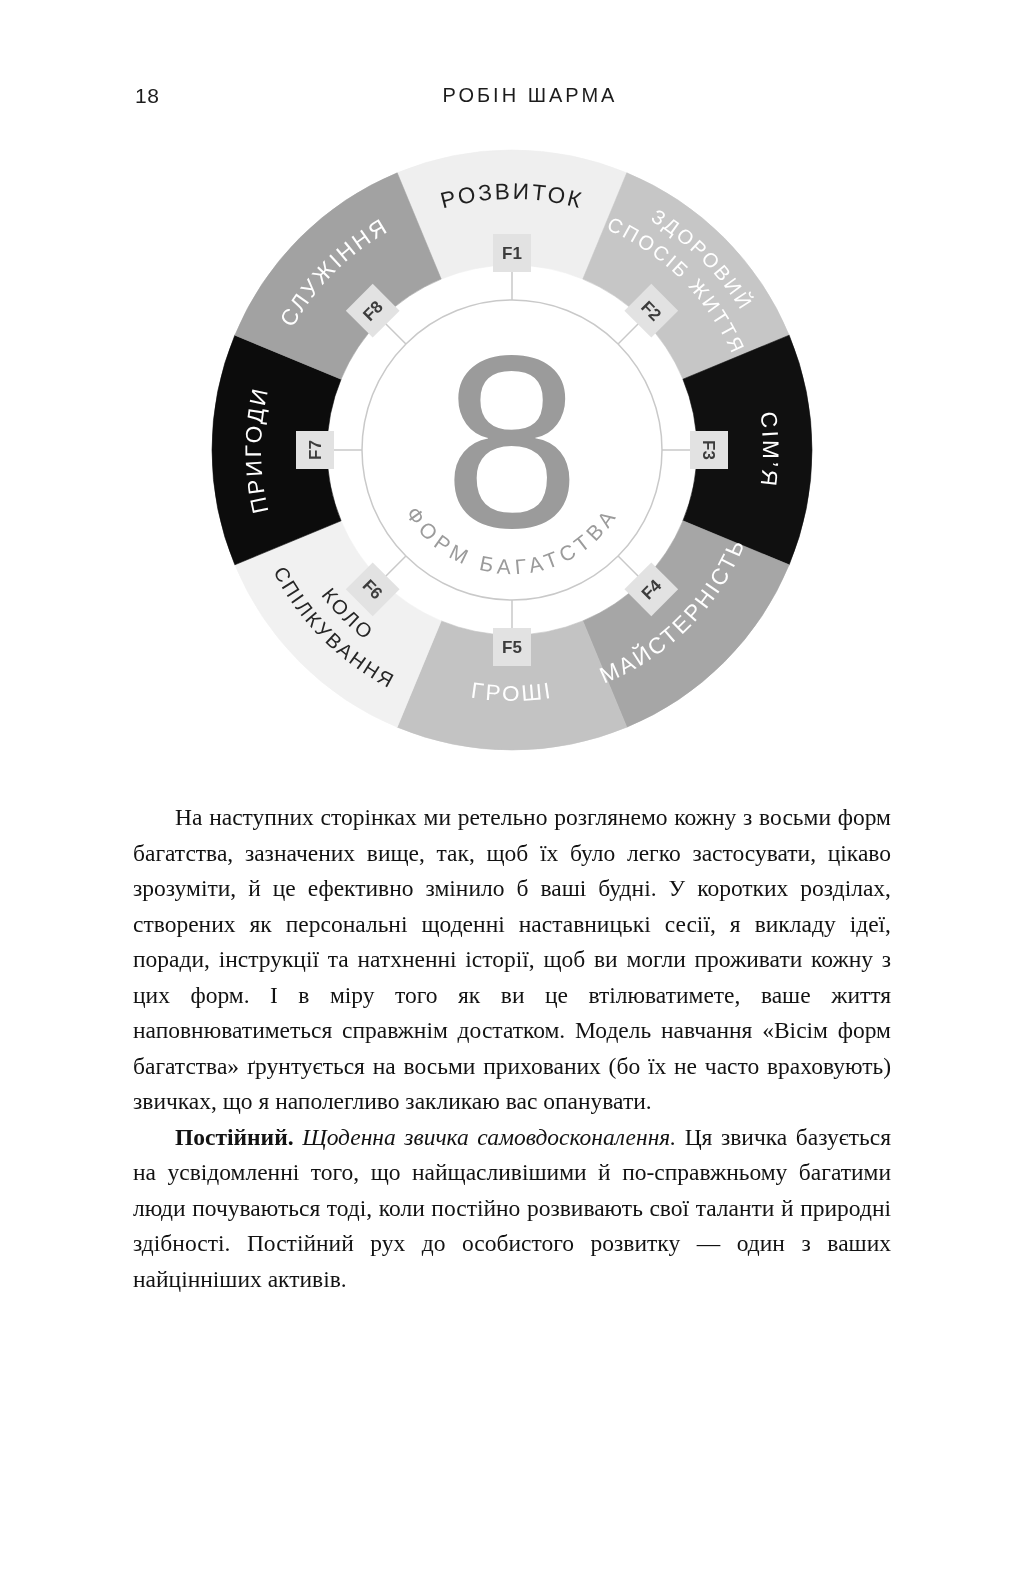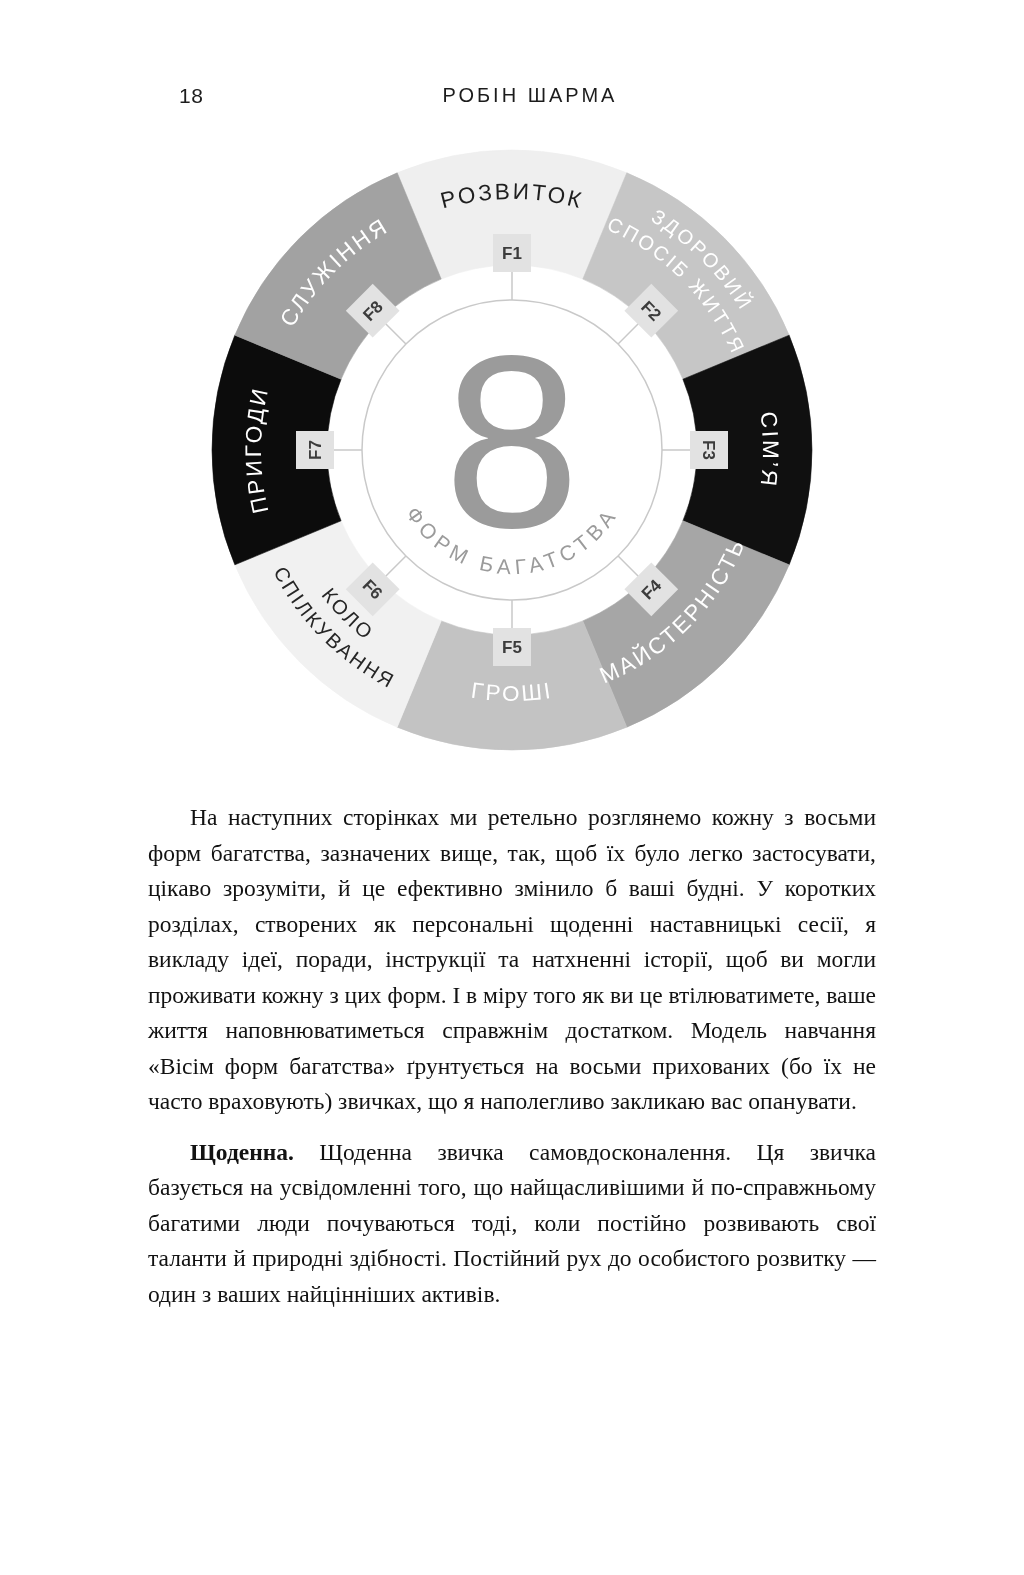--- a/index.html
+++ b/index.html
@@ -7,42 +7,42 @@
     width: 1024px;
     min-height: 1575px;
     background: #ffffff;
     position: relative;
     overflow: hidden;
   }
   header { position: relative; height: 30px; padding-top: 84px; }
   .page-num {
     position: absolute; left: 135px; top: 84px;
     font-family: "Liberation Sans", sans-serif;
-    font-size: 21px; color: #1c1c1c; letter-spacing: 0.5px; margin-left: 44px;
+    font-size: 21px; color: #1c1c1c; letter-spacing: 0.5px;
   }
   .running-title {
     text-align: center;
     font-family: "Liberation Sans", sans-serif;
     font-size: 20px; color: #1c1c1c; letter-spacing: 3px; margin-left: 36px;
   }
   .diagram { width: 640px; margin: 16px auto 0 auto; }
   main {
     width: 758px;
     margin: 26px auto 0 auto;
     font-family: "Liberation Serif", serif;
     font-size: 23.5px;
     line-height: 35.5px;
     color: #121212;
     text-align: justify;
     hyphens: auto;
   }
-  main p { margin: 15px; text-indent: 42px; }
+  main p { margin: 0; text-indent: 42px; }
   main p + p { margin-top: 0; }
   .term { font-weight: bold; }
-  .lede-italic { }
+  .lede-italic { font-style: italic; }
 </style>
 </head>
 <body>
 
 <div class="page">
 
   <header>
     <span class="page-num">18</span>
     <div class="running-title">РОБІН ШАРМА</div>
   </header>
@@ -121,16 +121,16 @@
           <rect x="161.70" y="161.70" width="38" height="38" fill="#e2e2e2"></rect>
           <text x="180.70" y="186.70" text-anchor="middle" font-size="17" font-weight="bold" fill="#3c3c3c" font-family="&quot;Liberation Sans&quot;, sans-serif">F8</text>
         </g>
         <text x="320" y="397" text-anchor="middle" font-size="245" fill="#9b9b9b" font-family="&quot;Liberation Sans&quot;, sans-serif">8</text>
         <text font-size="21" letter-spacing="5" fill="#9b9b9b" font-family="&quot;Liberation Sans&quot;, sans-serif"><textPath href="#caparc" startOffset="50%" text-anchor="middle">ФОРМ БАГАТСТВА</textPath></text>
       </svg>
   </div>
 
   <main>
     <p>На наступних сторінках ми ретельно розглянемо кожну з восьми форм багатства, зазначених вище, так, щоб їх було легко застосувати, цікаво зрозуміти, й це ефективно змінило б ваші будні. У коротких розділах, створених як персональні щоденні наставницькі сесії, я викладу ідеї, поради, інструкції та натхненні історії, щоб ви могли проживати кожну з цих форм. І в міру того як ви це втілюватимете, ваше життя наповнюватиметься справжнім достатком. Модель навчання «Вісім форм багатства» ґрунтується на восьми прихованих (бо їх не часто враховують) звичках, що я наполегливо закликаю вас опанувати.</p>
-    <p><span class="term">Щоденна.</span> <span class="lede-italic">Щоденна звичка самовдосконалення.</span> <span>Ця звичка базується на усвідомленні того, що найщасливішими й по-справжньому багатими люди почуваються тоді, коли постійно розвивають свої таланти й природні здібності. Постійний рух до особистого розвитку — один з ваших найцінніших активів.</span></p>
+    <p><span class="term">Постійний.</span> <span class="lede-italic">Щоденна звичка самовдосконалення.</span> <span>Ця звичка базується на усвідомленні того, що найщасливішими й по-справжньому багатими люди почуваються тоді, коли постійно розвивають свої таланти й природні здібності. Постійний рух до особистого розвитку — один з ваших найцінніших активів.</span></p>
   </main>
 
 </div>
 
 </body></html>

